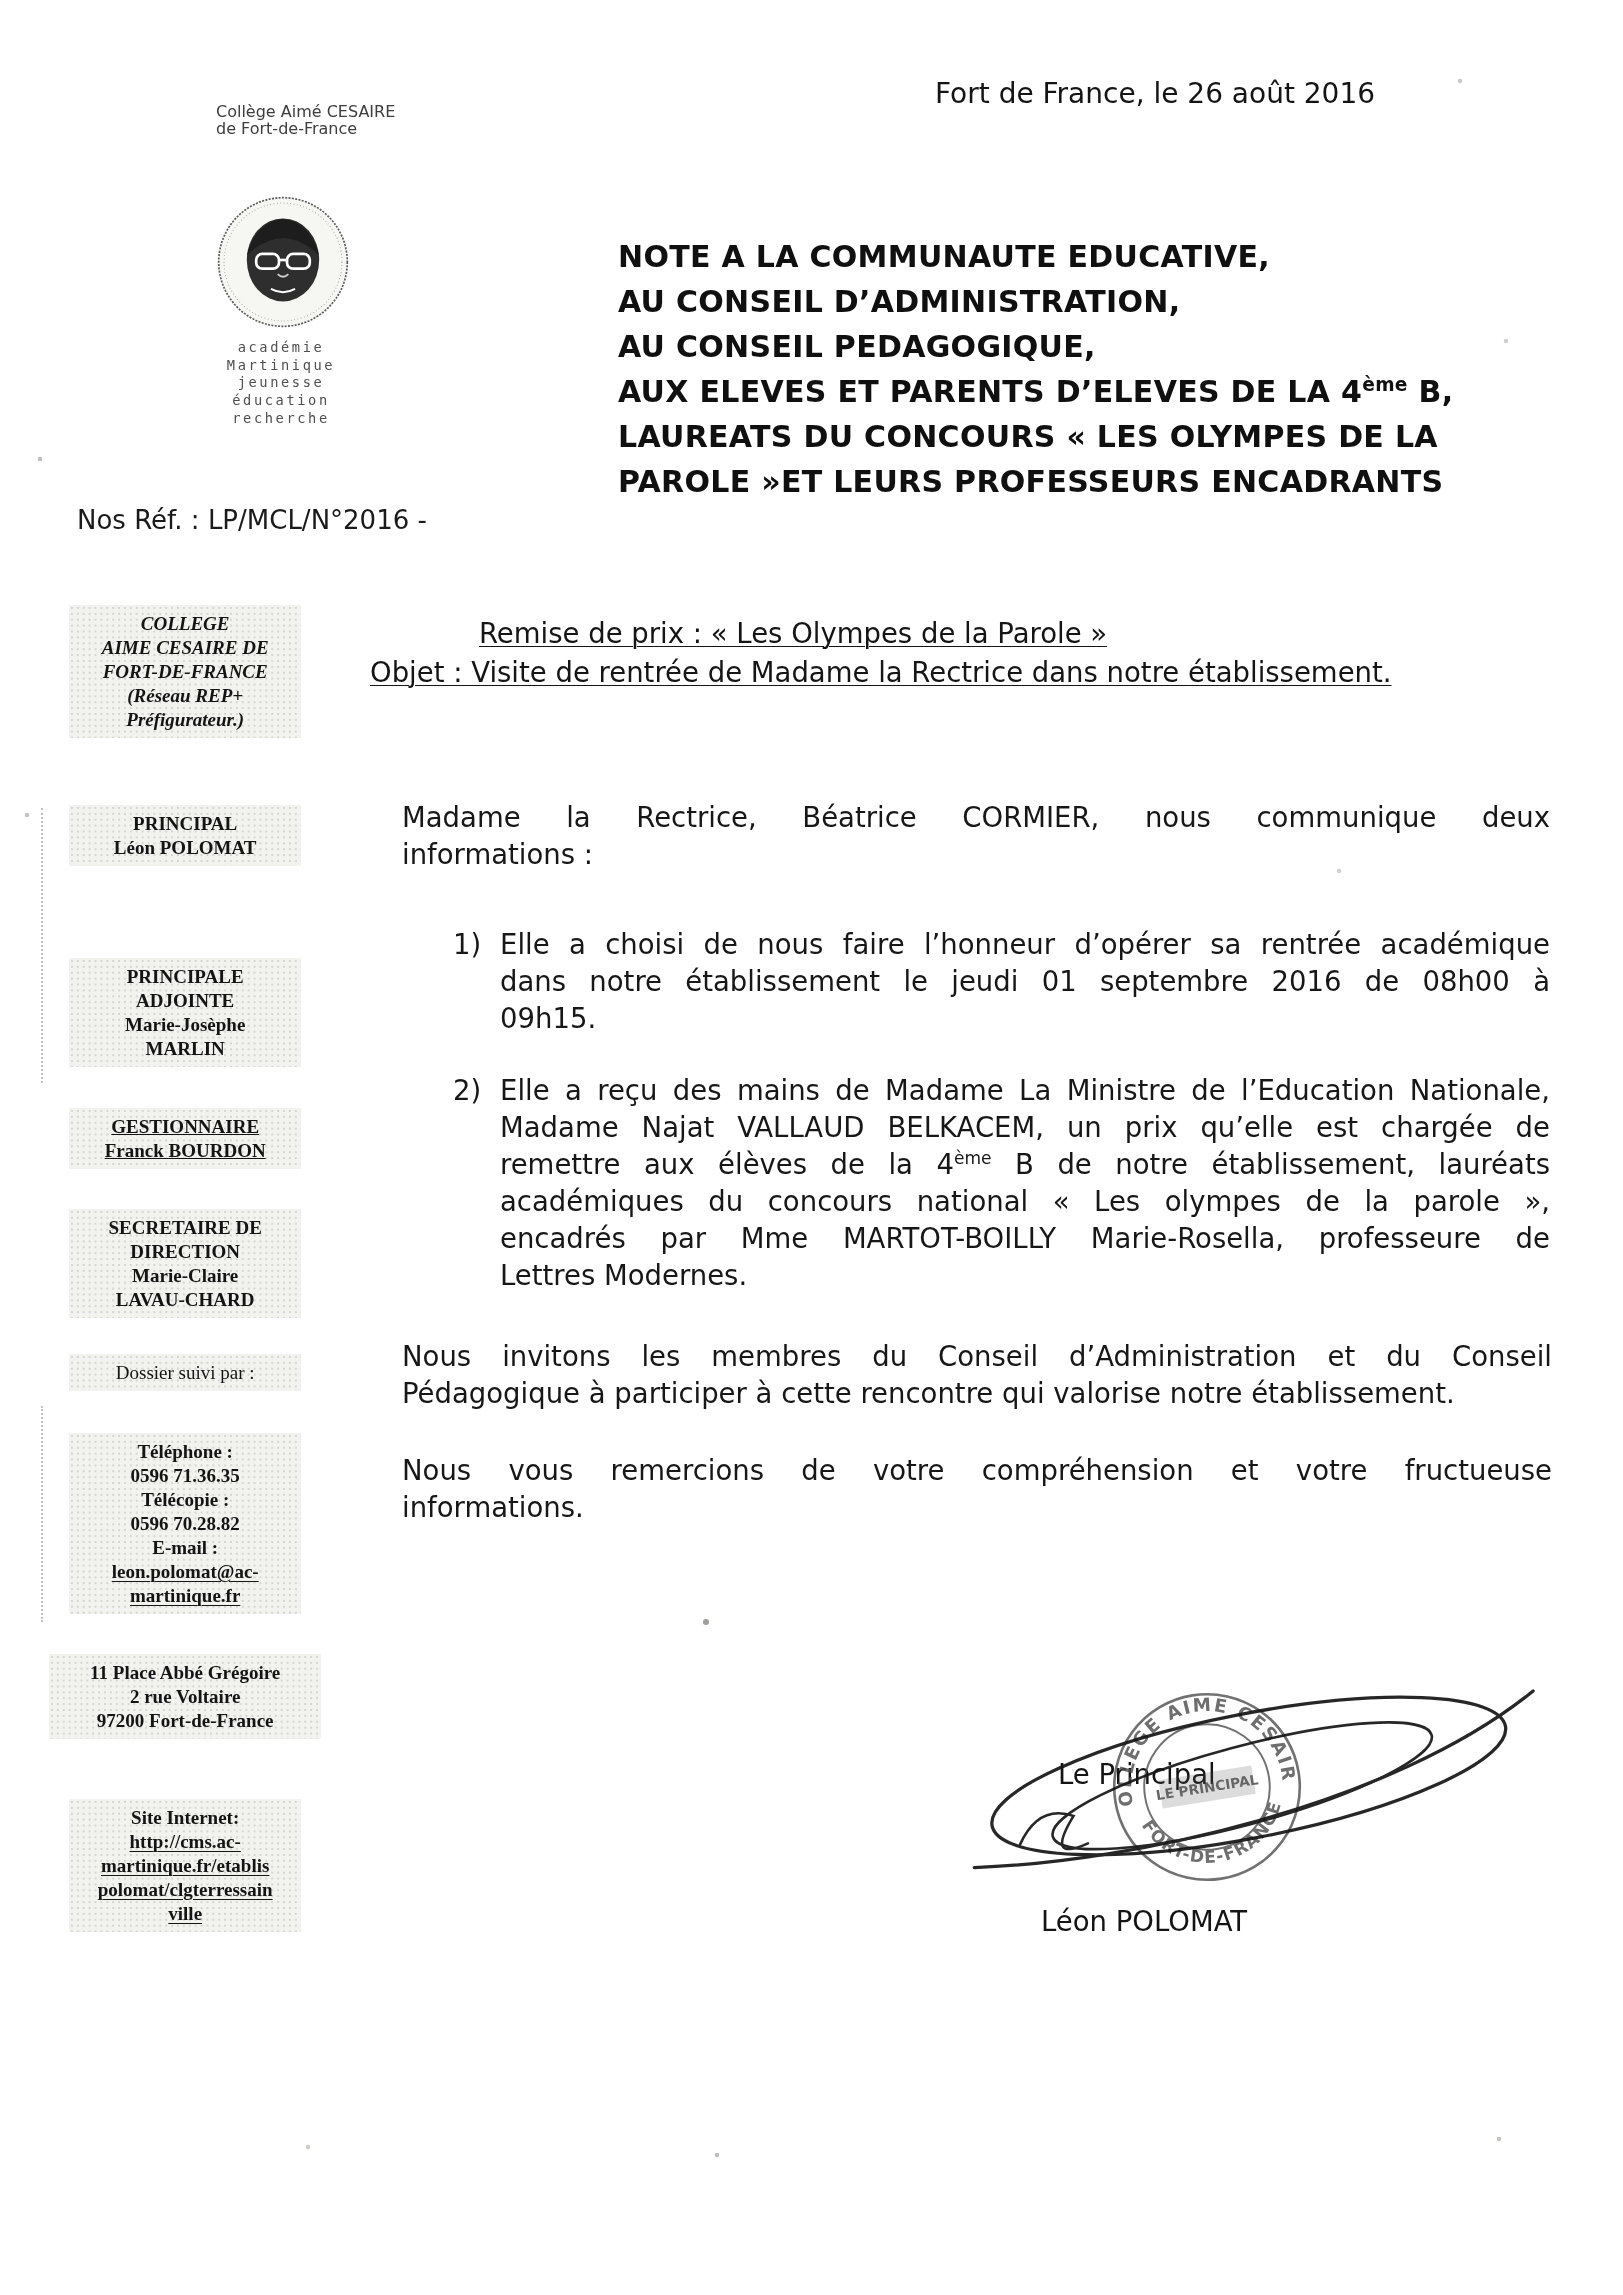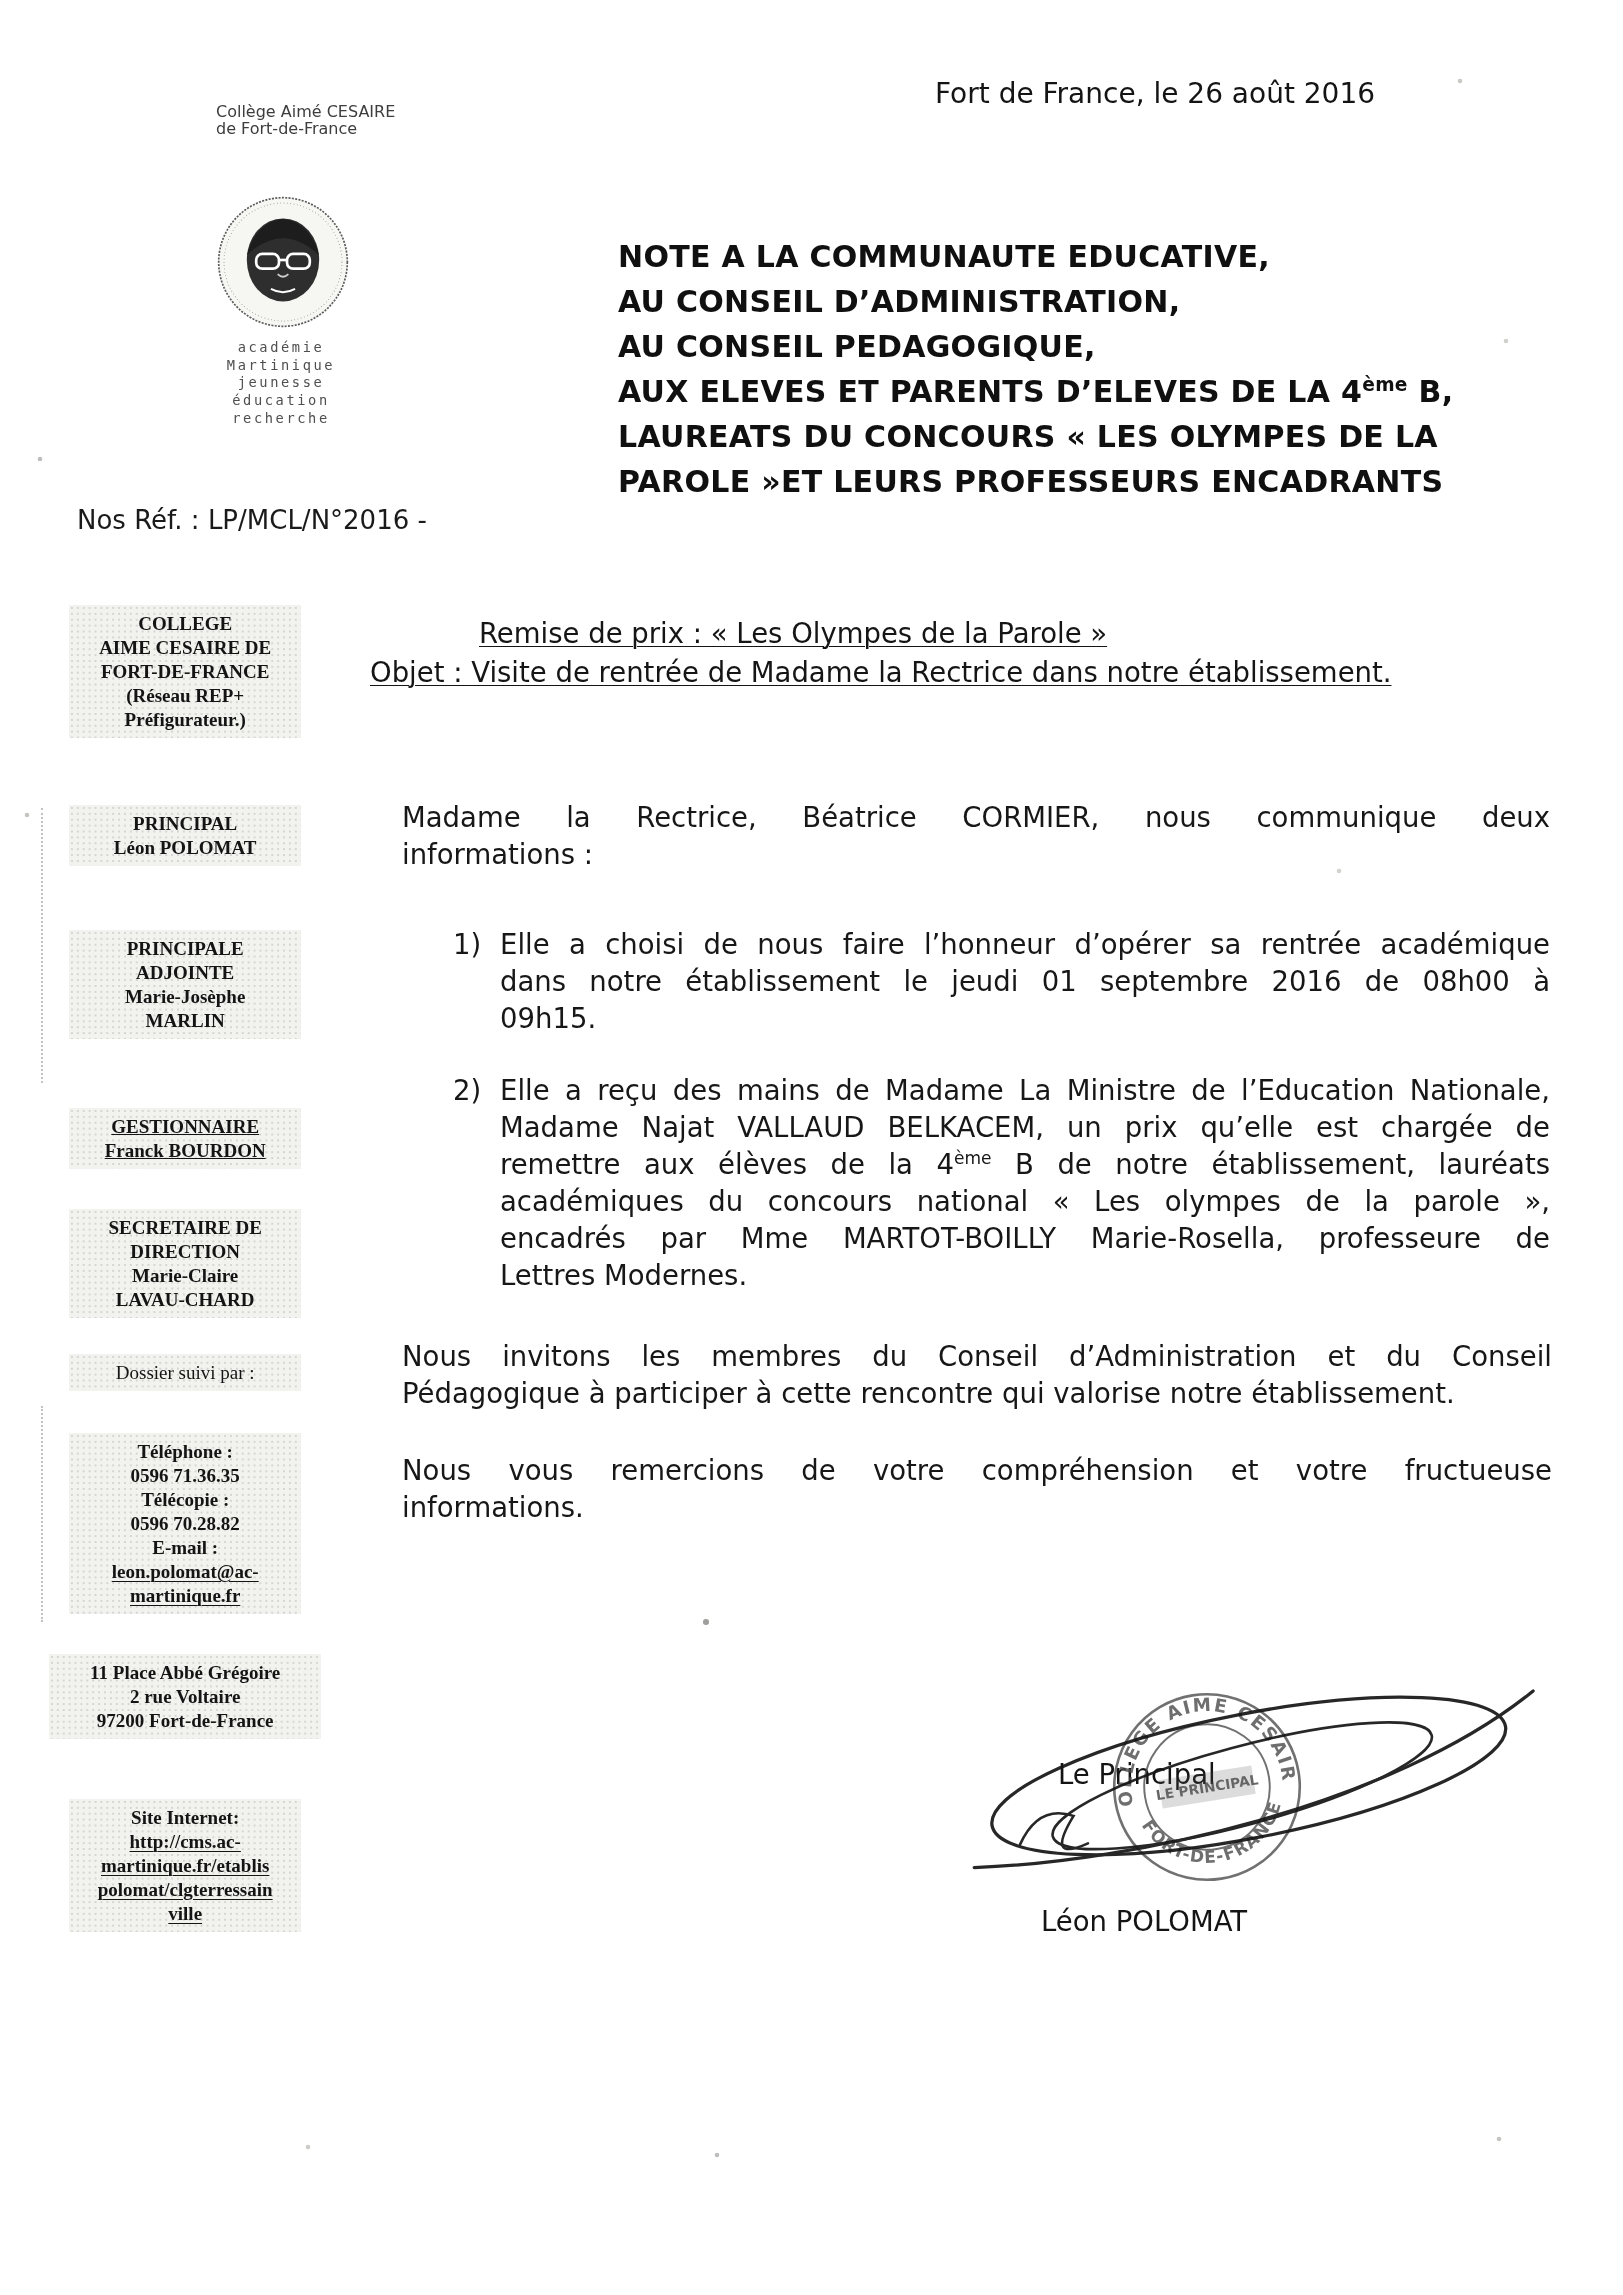--- a/index.html
+++ b/index.html
@@ -22,21 +22,21 @@
 
   
   .side-block {
     position:absolute; left:69px; width:222px; text-align:center;
     font-family:"Liberation Serif","DejaVu Serif",serif; font-weight:700;
     color:#141414; font-size:19px; line-height:24px; padding:6.5px 5.2px;
     background-color:#f2f2ef;
     background-image:radial-gradient(rgba(110,110,105,0.22) 0.8px, rgba(0,0,0,0) 0.8px);
     background-size:5.9px 5.9px;
   }
-  .italic { }
+  .italic { font-style:italic; }
   .u { text-decoration:underline; text-decoration-thickness:1.3px; text-underline-offset:3.3px; }
 
   
   .body-text { font-size:27.5px; line-height:37px; color:#171717; }
   .objet { font-size:27.5px; line-height:39px; color:#151515; }
   .jl { display:block; text-align:justify; text-align-last:justify; }
   .jl-end { display:block; text-align:left; }
 
   
   .sig-text { font-size:27.5px; color:#141414; }
@@ -99,21 +99,21 @@
     <div>FORT-DE-FRANCE</div>
     <div>(Réseau REP+</div>
     <div>Préfigurateur.)</div>
   </div>
 
   <div class="side-block" style="top:805px;">
     <div>PRINCIPAL</div>
     <div>Léon POLOMAT</div>
   </div>
 
-  <div class="side-block" style="top:930px;">
+  <div class="side-block" style="top:958px;">
     <div>PRINCIPALE</div>
     <div>ADJOINTE</div>
     <div>Marie-Josèphe</div>
     <div>MARLIN</div>
   </div>
 
   <div class="side-block" style="top:1108px;text-decoration:underline;">
     <div>GESTIONNAIRE</div>
     <div>Franck BOURDON</div>
   </div>

